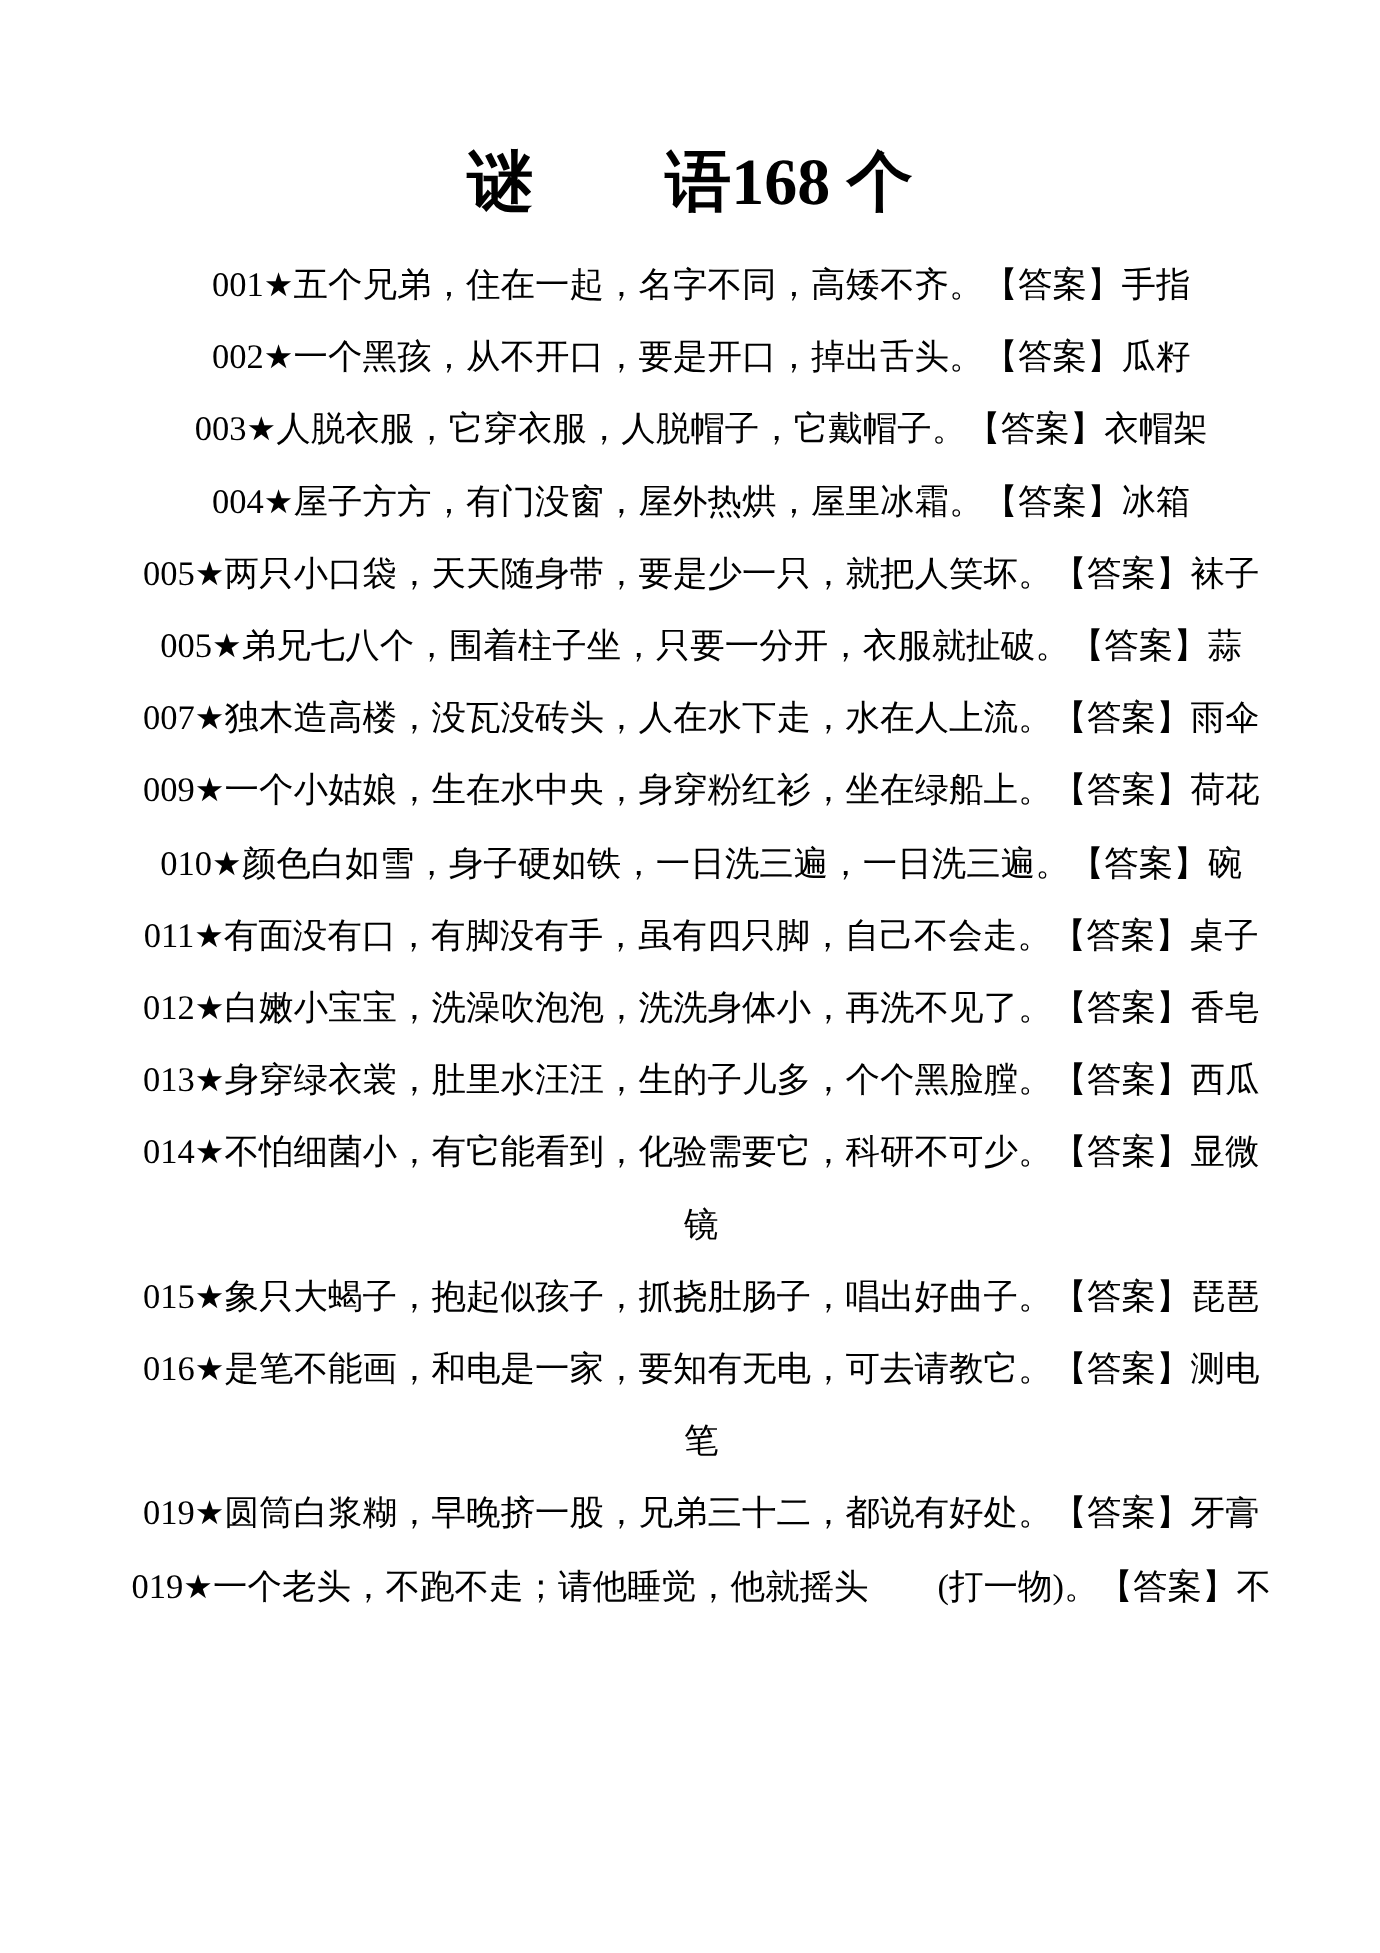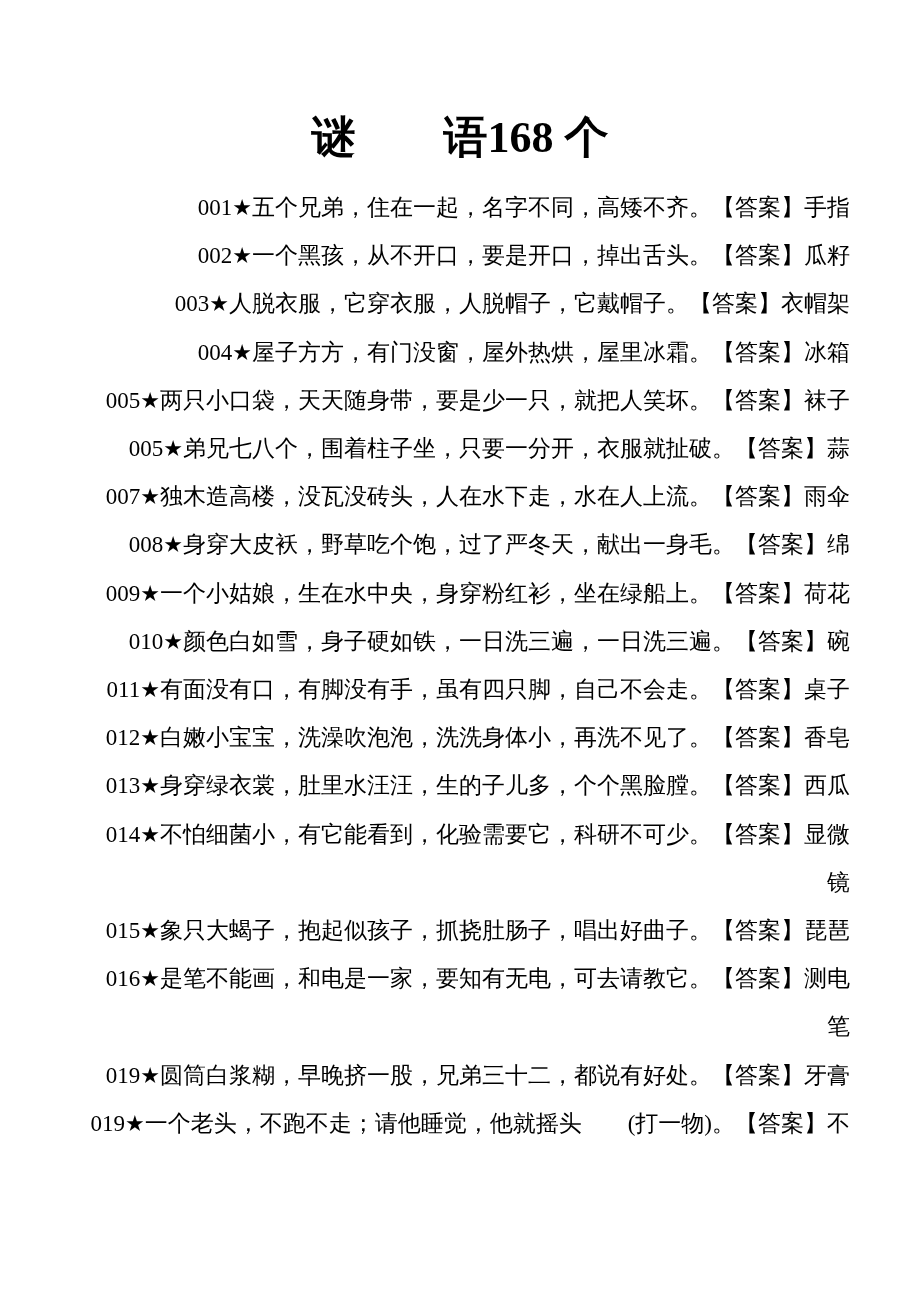--- a/index.html
+++ b/index.html
@@ -10,36 +10,36 @@
   .page {
     position: relative;
     width: 920px;
     height: 1302px;
     background: #ffffff;
     color: #000000;
     font-family: "Liberation Serif", "DejaVu Serif", serif;
     overflow: hidden;
   }
   .doc-title {
-    margin: 16px;
+    margin: 0;
     padding-top: 92px;
     height: 60px;
     line-height: 60px;
     text-align: center;
     font-size: 44px;
     font-weight: bold;
     white-space: pre;
     letter-spacing: 0;
   }
   .riddle-list {
     margin: 14px 0 0 85px;
     width: 765px;
     font-size: 23px;
     line-height: 48.2px;
-    text-align: right;
+    text-align: center;
   }
   .riddle {
     margin: 0;
     padding: 0;
     word-break: normal;
     overflow-wrap: normal;
   }
   .riddle span {
     white-space: pre-wrap;
   }
@@ -53,21 +53,20 @@
 <div class="page">
   <h1 class="doc-title">谜　　语168 个</h1>
   <div class="riddle-list">
       <p class="riddle"><span>001</span><span class="star">★</span><span>五个兄弟，住在一起，名字不同，高矮不齐。</span><span>【答案】</span><span>手指</span></p>
       <p class="riddle"><span>002</span><span class="star">★</span><span>一个黑孩，从不开口，要是开口，掉出舌头。</span><span>【答案】</span><span>瓜籽</span></p>
       <p class="riddle"><span>003</span><span class="star">★</span><span>人脱衣服，它穿衣服，人脱帽子，它戴帽子。</span><span>【答案】</span><span>衣帽架</span></p>
       <p class="riddle"><span>004</span><span class="star">★</span><span>屋子方方，有门没窗，屋外热烘，屋里冰霜。</span><span>【答案】</span><span>冰箱</span></p>
       <p class="riddle"><span>005</span><span class="star">★</span><span>两只小口袋，天天随身带，要是少一只，就把人笑坏。</span><span>【答案】</span><span>袜子</span></p>
       <p class="riddle"><span>005</span><span class="star">★</span><span>弟兄七八个，围着柱子坐，只要一分开，衣服就扯破。</span><span>【答案】</span><span>蒜</span></p>
       <p class="riddle"><span>007</span><span class="star">★</span><span>独木造高楼，没瓦没砖头，人在水下走，水在人上流。</span><span>【答案】</span><span>雨伞</span></p>
-      <p class="riddle"><span>008</span><span class="star">★</span><span>身穿大皮袄，野草吃个饱，过了严冬天，献出一身毛。</span><span>【答案】</span><span>绵</span></p>
       <p class="riddle"><span>009</span><span class="star">★</span><span>一个小姑娘，生在水中央，身穿粉红衫，坐在绿船上。</span><span>【答案】</span><span>荷花</span></p>
       <p class="riddle"><span>010</span><span class="star">★</span><span>颜色白如雪，身子硬如铁，一日洗三遍，一日洗三遍。</span><span>【答案】</span><span>碗</span></p>
       <p class="riddle"><span>011</span><span class="star">★</span><span>有面没有口，有脚没有手，虽有四只脚，自己不会走。</span><span>【答案】</span><span>桌子</span></p>
       <p class="riddle"><span>012</span><span class="star">★</span><span>白嫩小宝宝，洗澡吹泡泡，洗洗身体小，再洗不见了。</span><span>【答案】</span><span>香皂</span></p>
       <p class="riddle"><span>013</span><span class="star">★</span><span>身穿绿衣裳，肚里水汪汪，生的子儿多，个个黑脸膛。</span><span>【答案】</span><span>西瓜</span></p>
       <p class="riddle"><span>014</span><span class="star">★</span><span>不怕细菌小，有它能看到，化验需要它，科研不可少。</span><span>【答案】</span><span>显微镜</span></p>
       <p class="riddle"><span>015</span><span class="star">★</span><span>象只大蝎子，抱起似孩子，抓挠肚肠子，唱出好曲子。</span><span>【答案】</span><span>琵琶</span></p>
       <p class="riddle"><span>016</span><span class="star">★</span><span>是笔不能画，和电是一家，要知有无电，可去请教它。</span><span>【答案】</span><span>测电笔</span></p>
       <p class="riddle"><span>019</span><span class="star">★</span><span>圆筒白浆糊，早晚挤一股，兄弟三十二，都说有好处。</span><span>【答案】</span><span>牙膏</span></p>
       <p class="riddle"><span>019</span><span class="star">★</span><span>一个老头，不跑不走；请他睡觉，他就摇头　　(打一物)。</span><span>【答案】</span><span>不</span></p>

